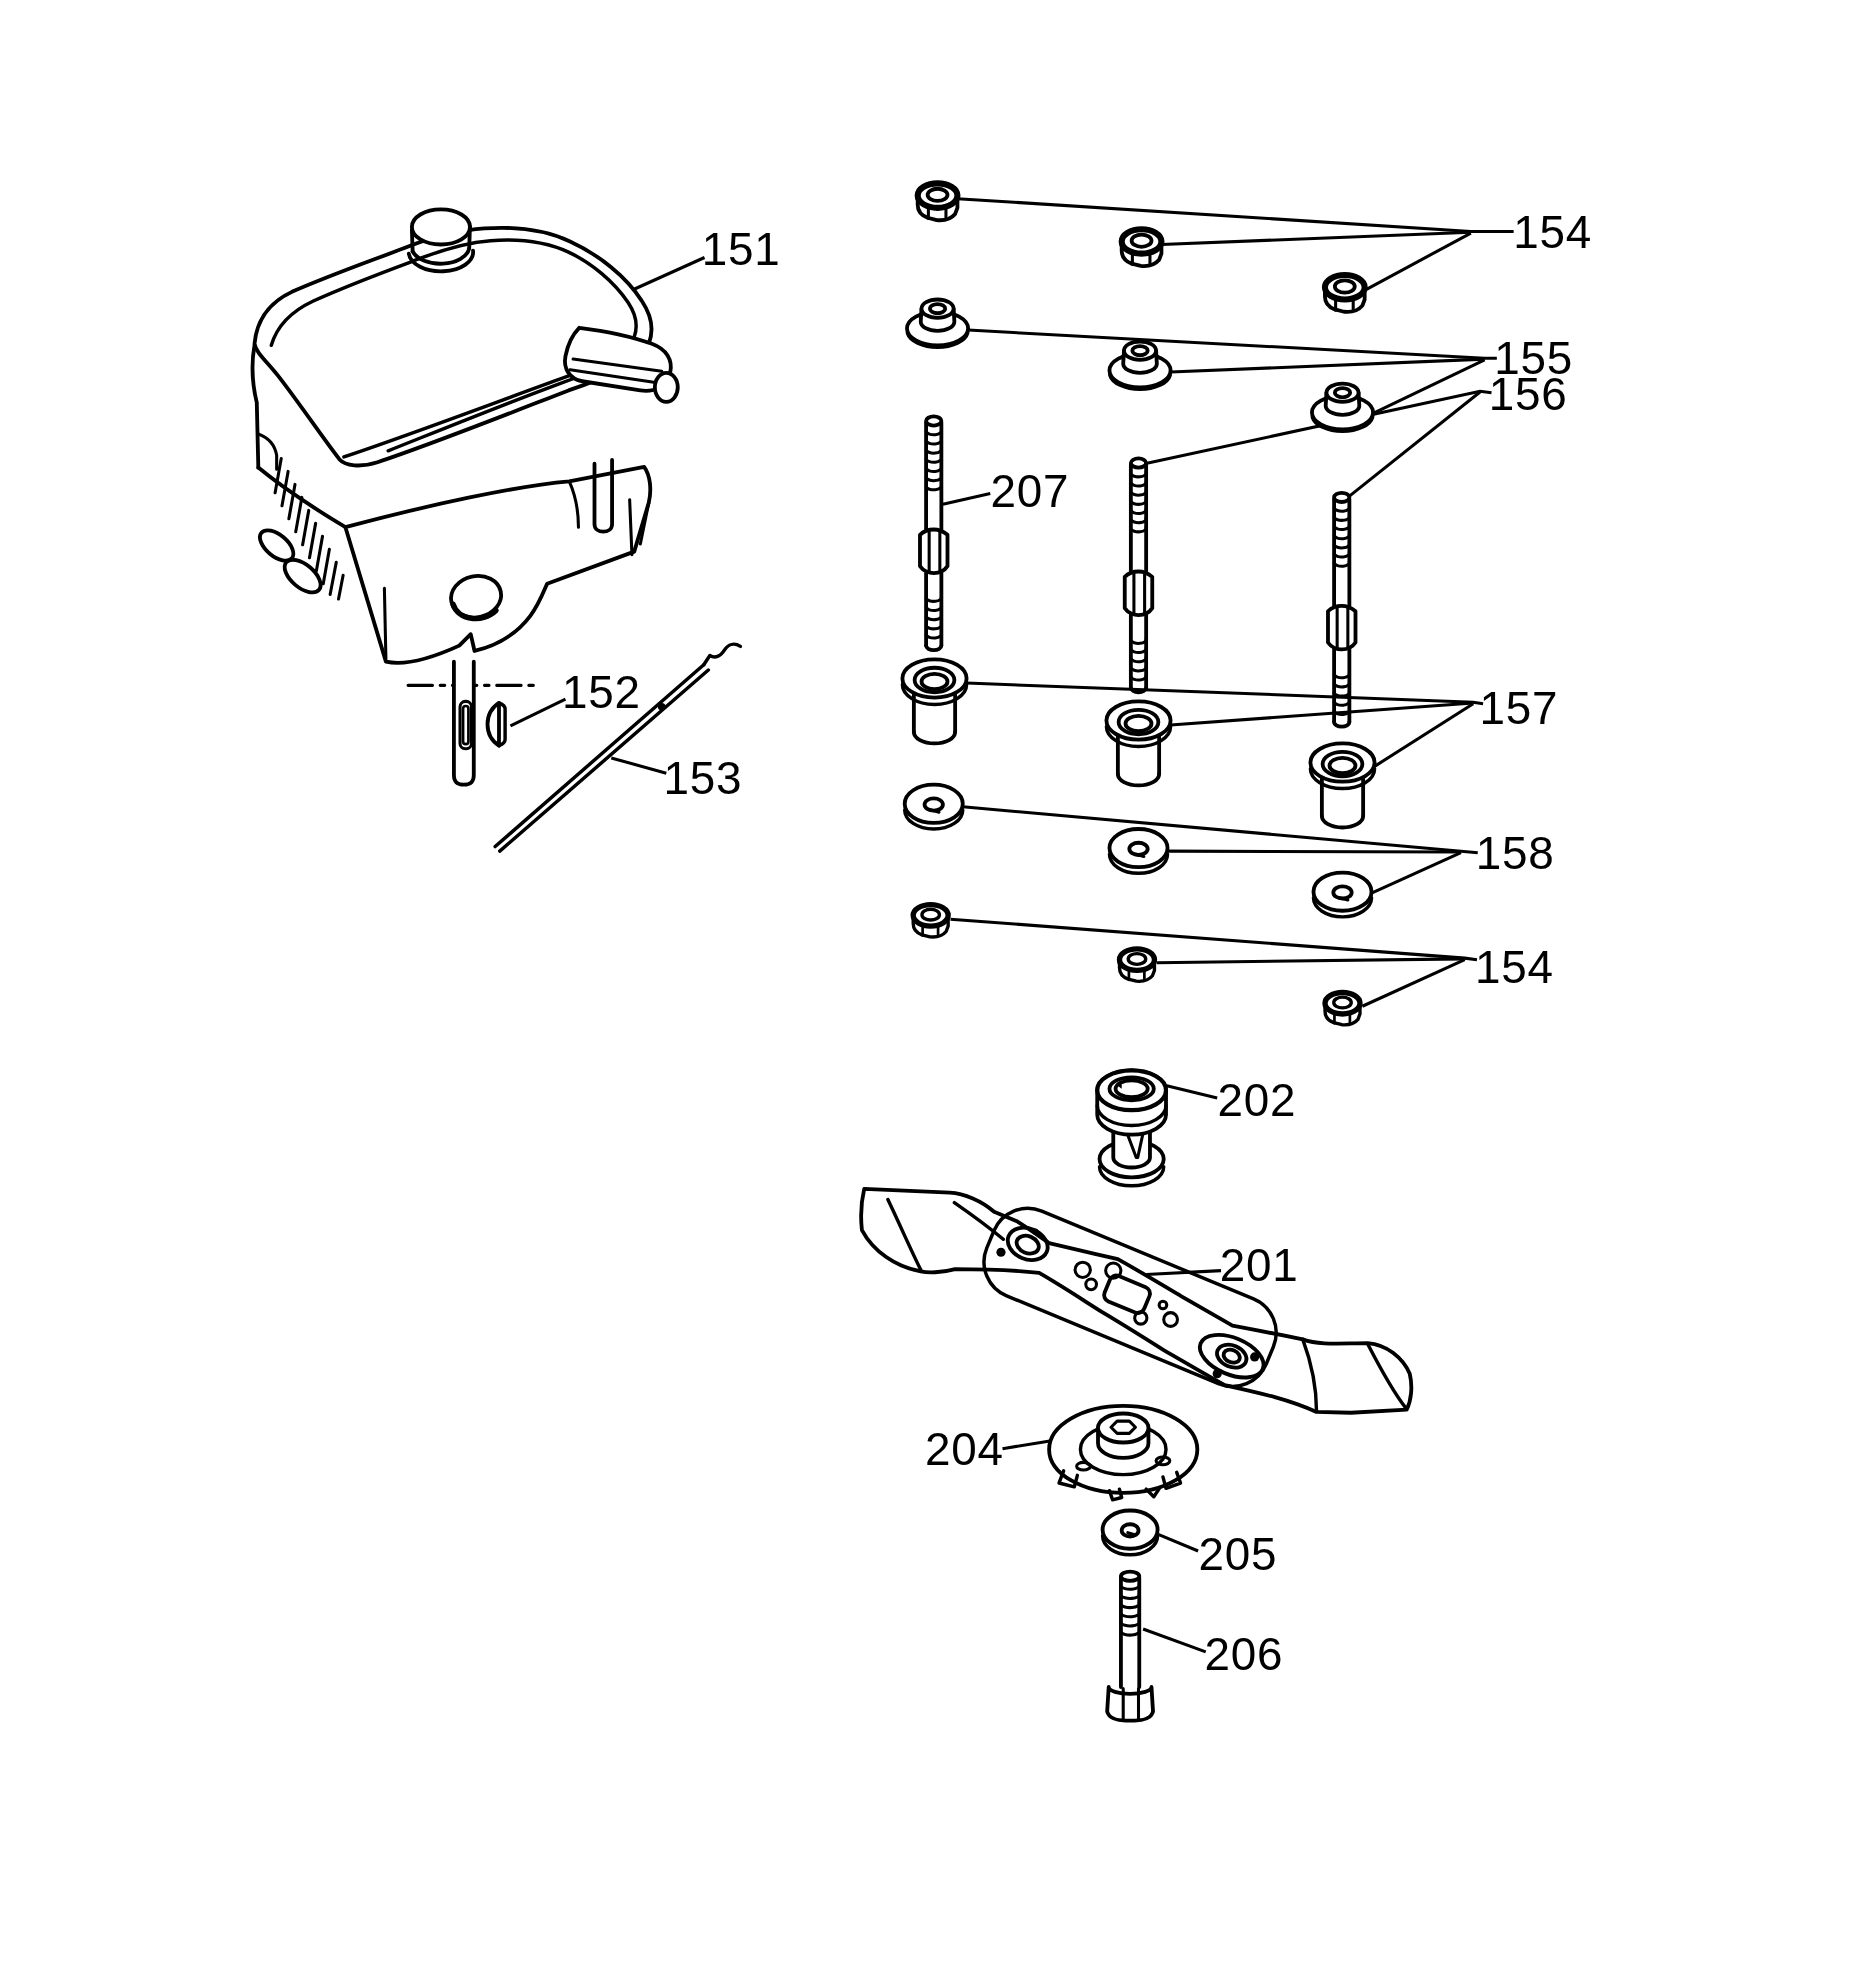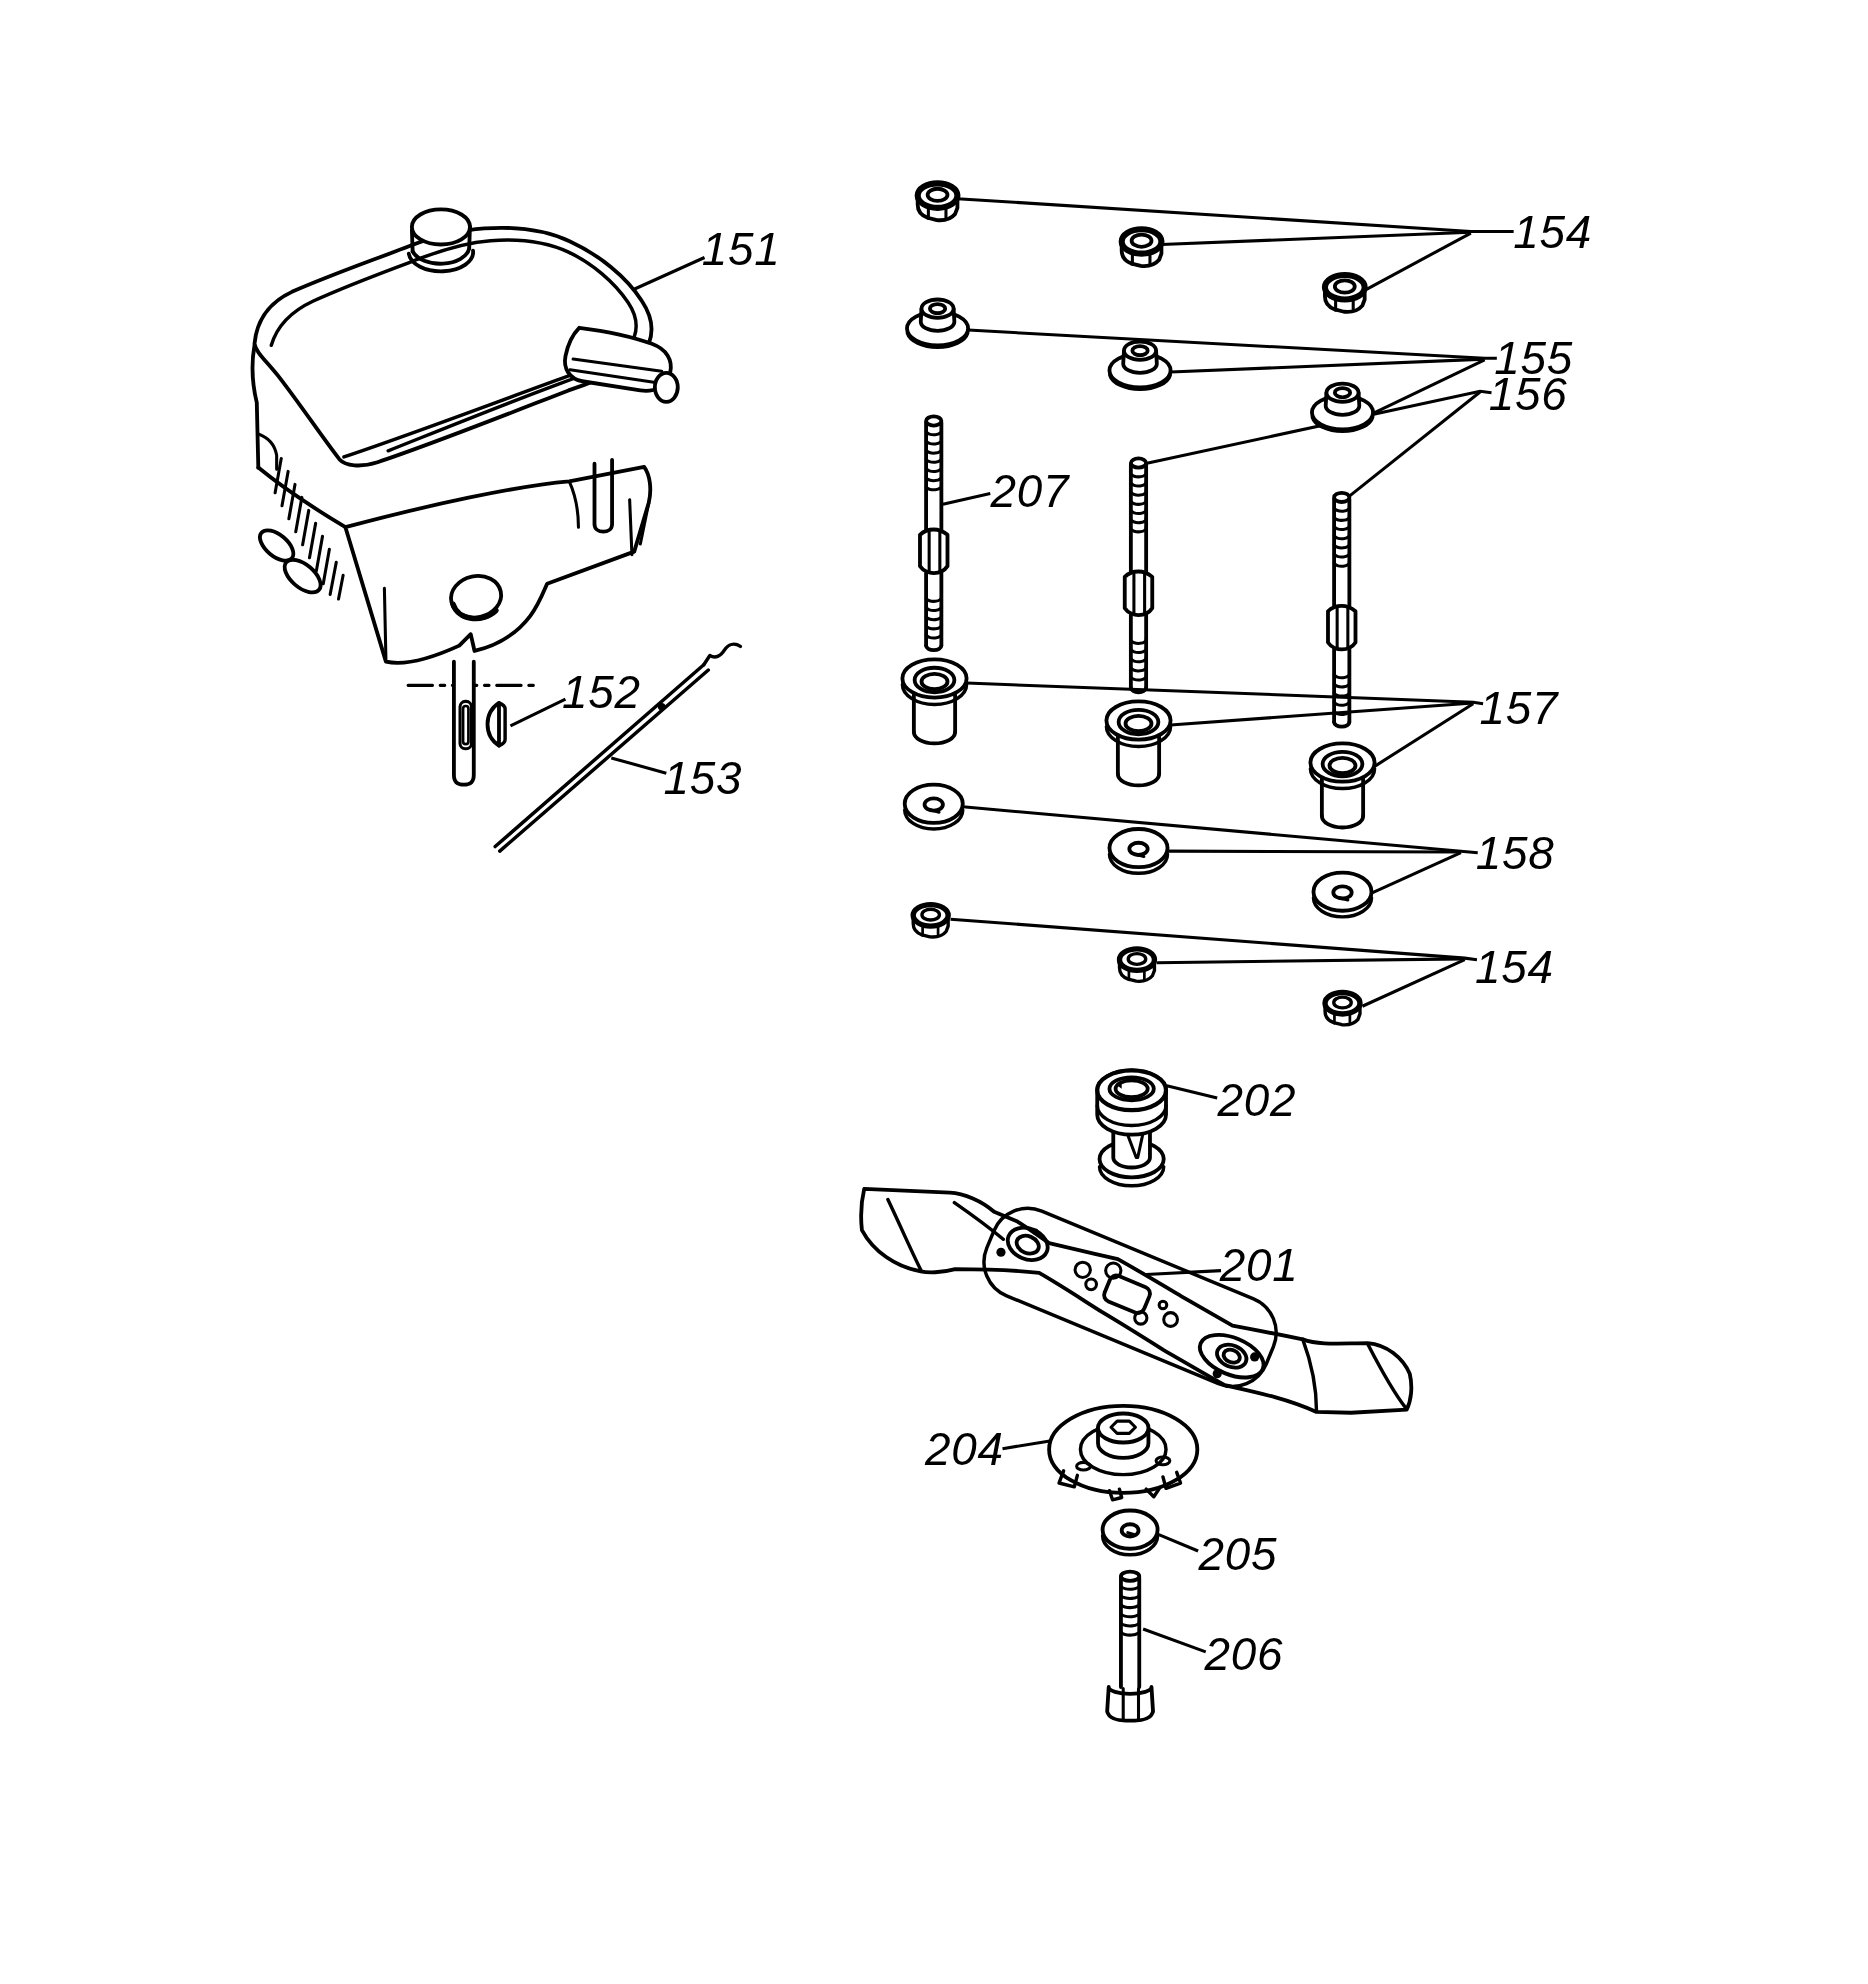--- a/index.html
+++ b/index.html
@@ -1,21 +1,20 @@
 <!DOCTYPE html>
 <html style="font-size:12.2px"><head>
 <meta charset="utf-8">
 <style>
   html,body { margin:0; padding:0; background:#ffffff; }
   .page {
     position:relative;
     width:1869px; height:1985px;
     background:#ffffff;
     font-family:"Liberation Sans", sans-serif;
-    font-style:italic;
   }
   svg { display:block; width:100%; height:100%; }
   .labels text {
     font-family:"Liberation Sans", sans-serif;
     font-size:60px;
     fill:#000000;
     text-anchor:middle;
     letter-spacing:1px;
   }
 </style>

